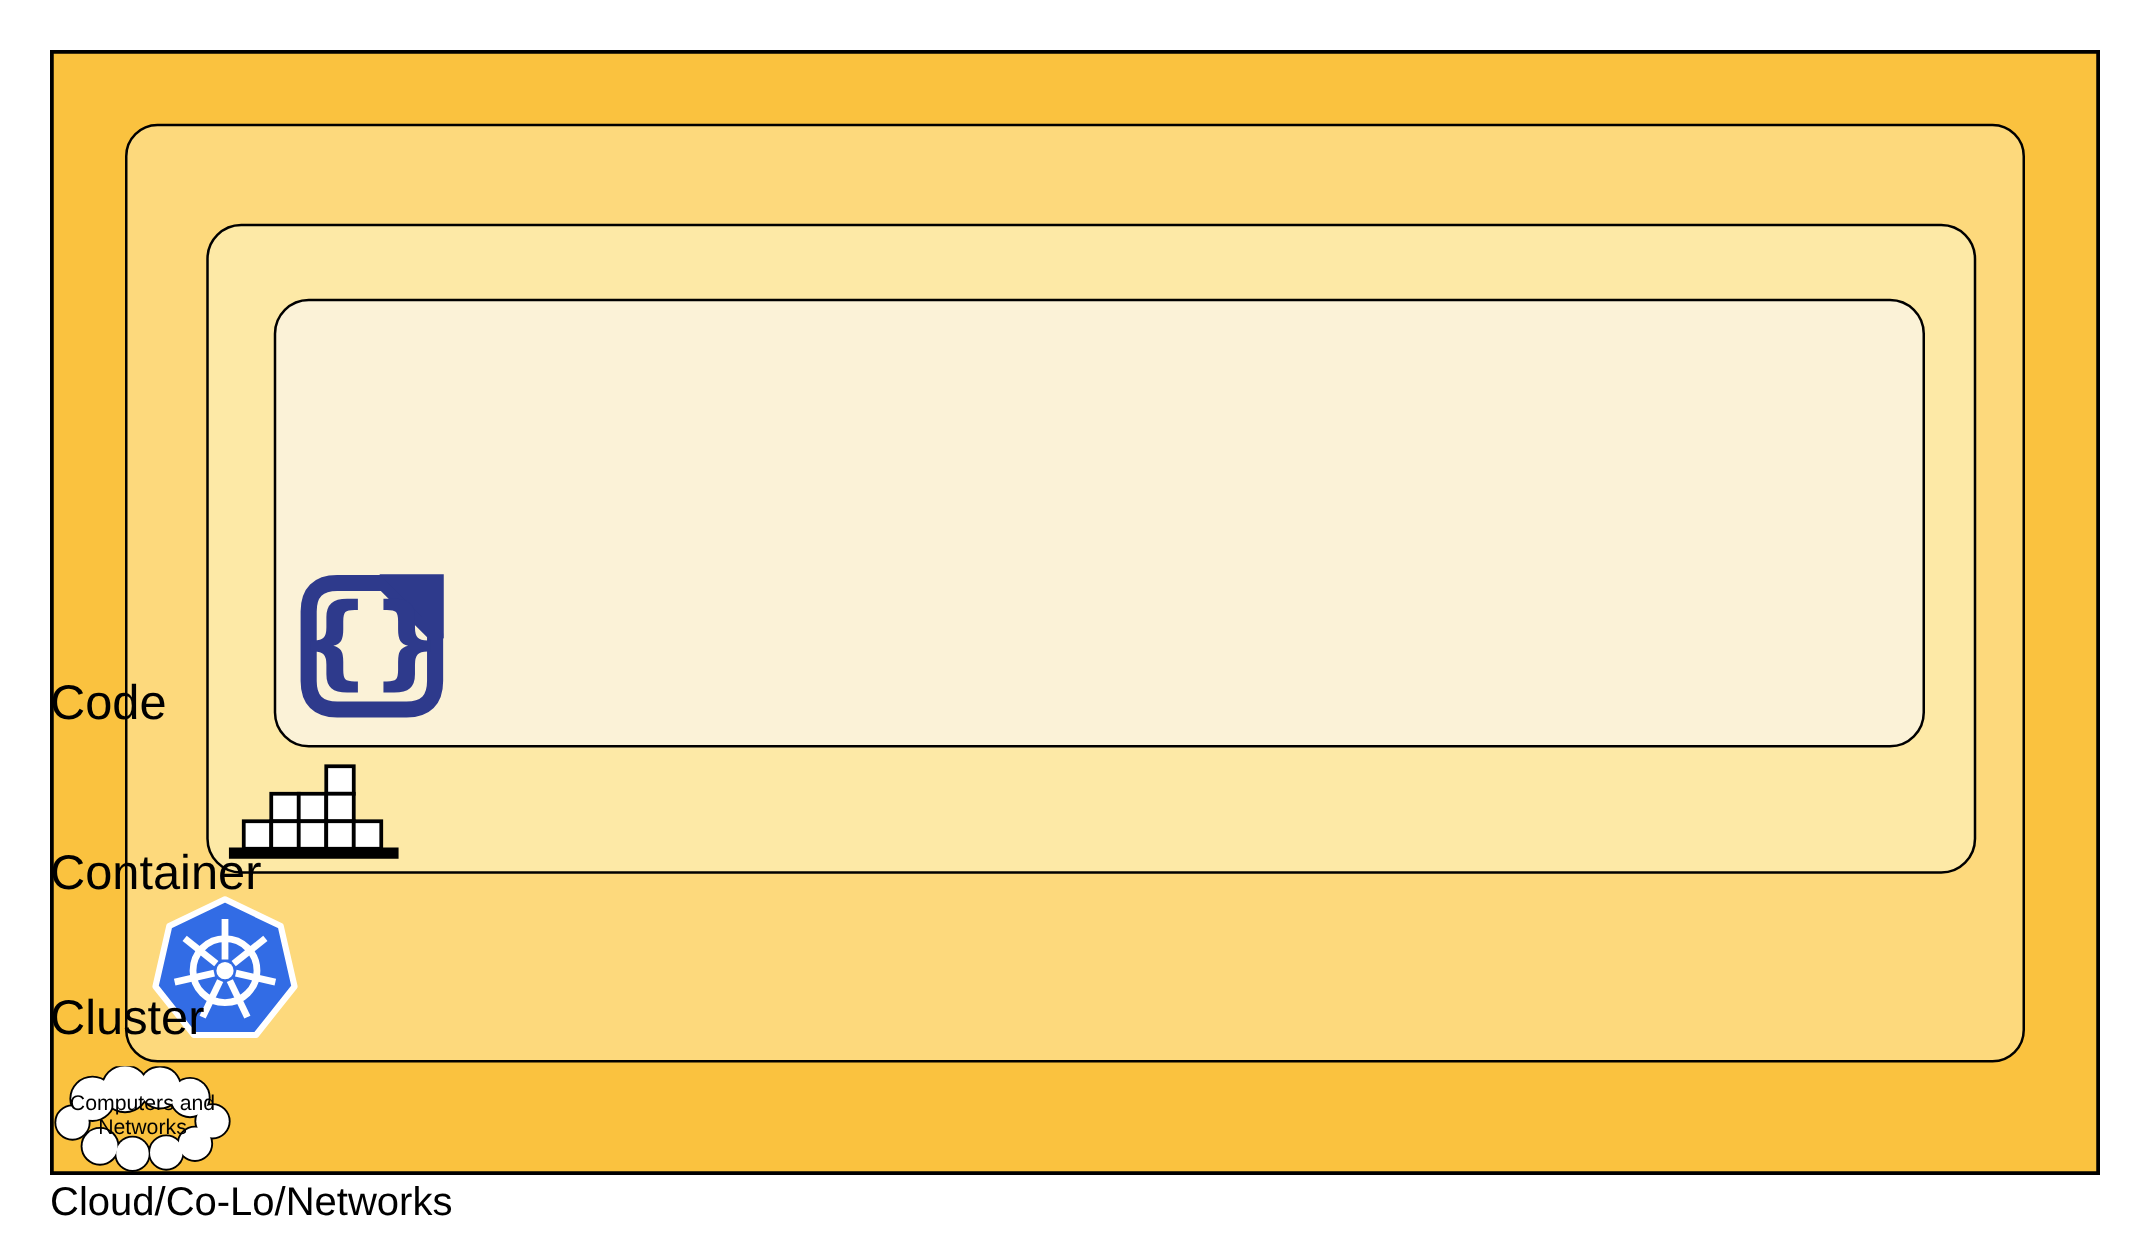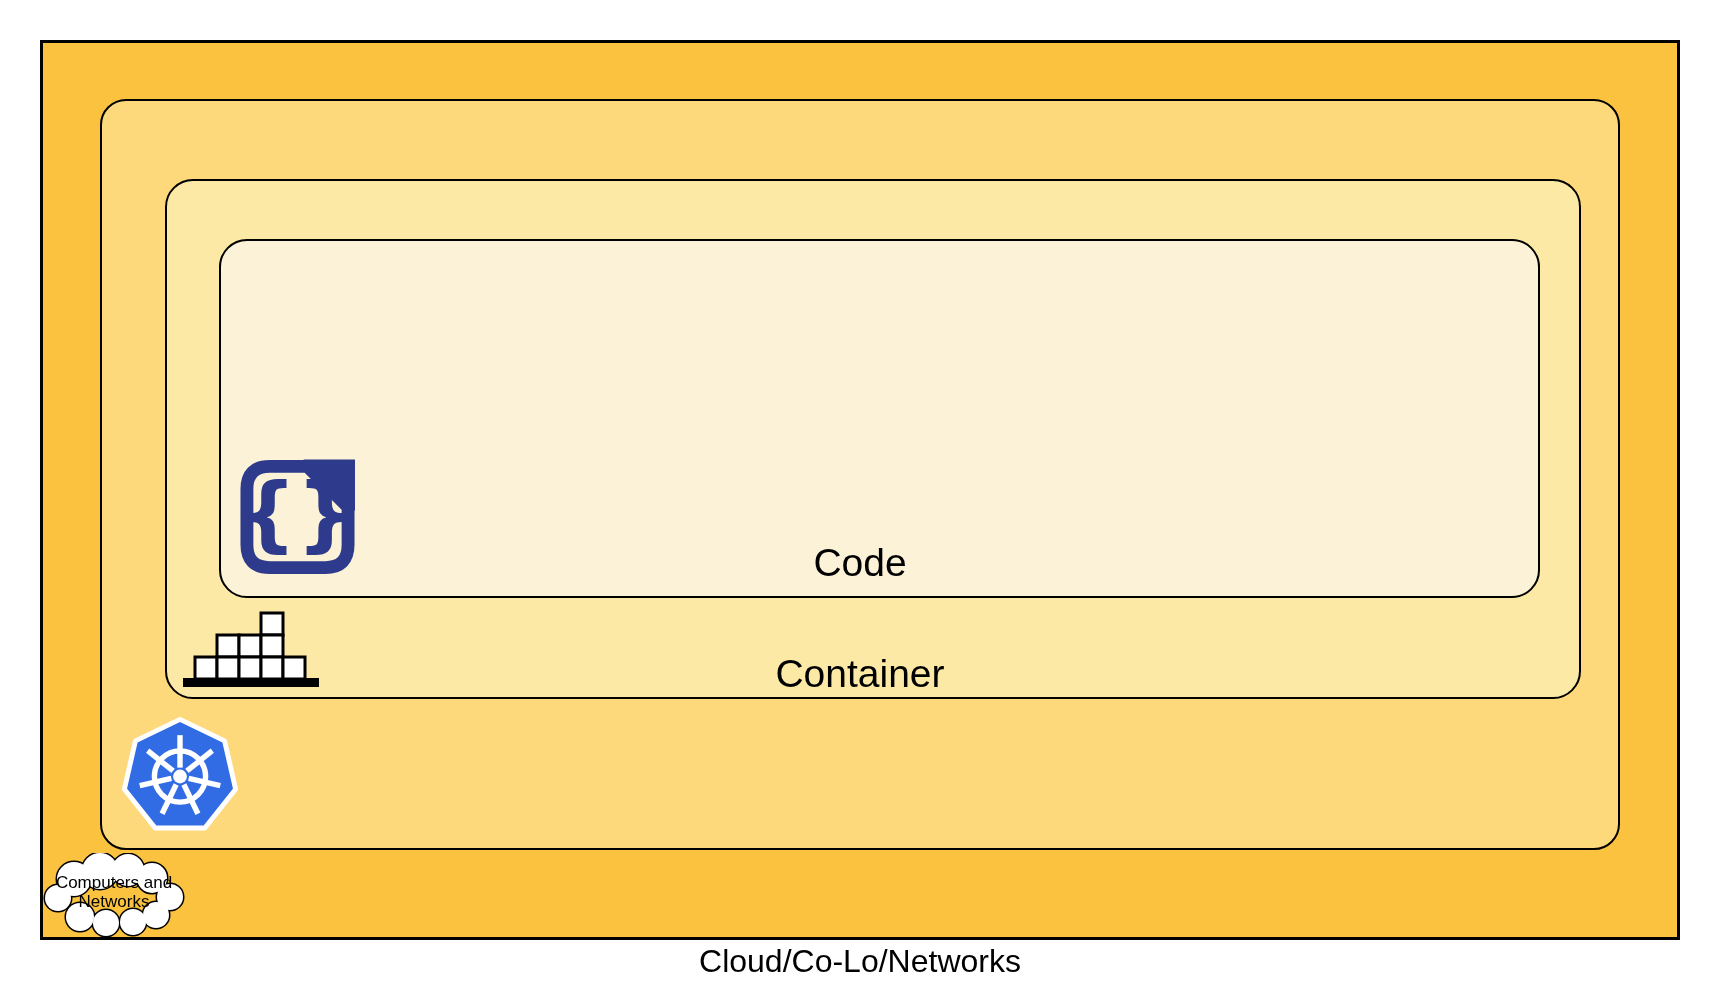--- a/index.html
+++ b/index.html
@@ -6,21 +6,21 @@
   .stage{
     position:relative;width:1720px;height:992px;background:#ffffff;overflow:hidden;
     font-family:"Liberation Sans", sans-serif;color:#000;
   }
   .layer{position:absolute;box-sizing:border-box;border:3px solid #000;}
   .layer-datacenter{left:40px;top:40px;width:1640px;height:900px;background:#FAC23F;border-width:3px;}
   .layer-cluster{left:100px;top:99px;width:1520px;height:751px;background:#FDD97C;border-radius:26px;border-width:2.5px;}
   .layer-container{left:165px;top:179px;width:1416px;height:520px;background:#FDE9A6;border-radius:28px;border-width:2.5px;}
   .layer-code{left:219px;top:239px;width:1321px;height:359px;background:#FBF2D7;border-radius:28px;border-width:2.5px;}
   .band-label{
-    position:absolute;left:40px;width:1640px;text-align:center;
+    position:absolute;left:40px;width:1640px;text-align:left;
     font-size:39px;line-height:44px;white-space:pre;
   }
   .band-label.dc{font-size:32px;line-height:37px;}
   .icon{position:absolute;}
 </style>
 </head>
 <body>
 
 <div class="stage">
 
@@ -88,19 +88,20 @@
       <circle cx="91" cy="69" r="13"></circle>
         <circle cx="64" cy="70" r="13"></circle>
       <circle cx="38" cy="64" r="14"></circle>
         <circle cx="16" cy="45" r="13"></circle>
     </g>
     <text x="72" y="35" text-anchor="middle" font-family="Liberation Sans, sans-serif" font-size="17" fill="#000000">Computers and</text>
     <text x="72" y="54" text-anchor="middle" font-family="Liberation Sans, sans-serif" font-size="17" fill="#000000">Networks</text>
   </svg>
 
   <div class="band-label" style="top:541px;">Code</div>
-  <div class="band-label" style="top:652px;">Container</div>
+  <div class="band-label" style="top:677px;">Container</div>
+  <div class="band-label" style="top:793px;">Cluster</div>
   <div class="band-label dc" style="top:869px;">
     <div>Cloud/Co-Lo/Networks</div>
     
   </div>
 
 </div>
 
 </body></html>

